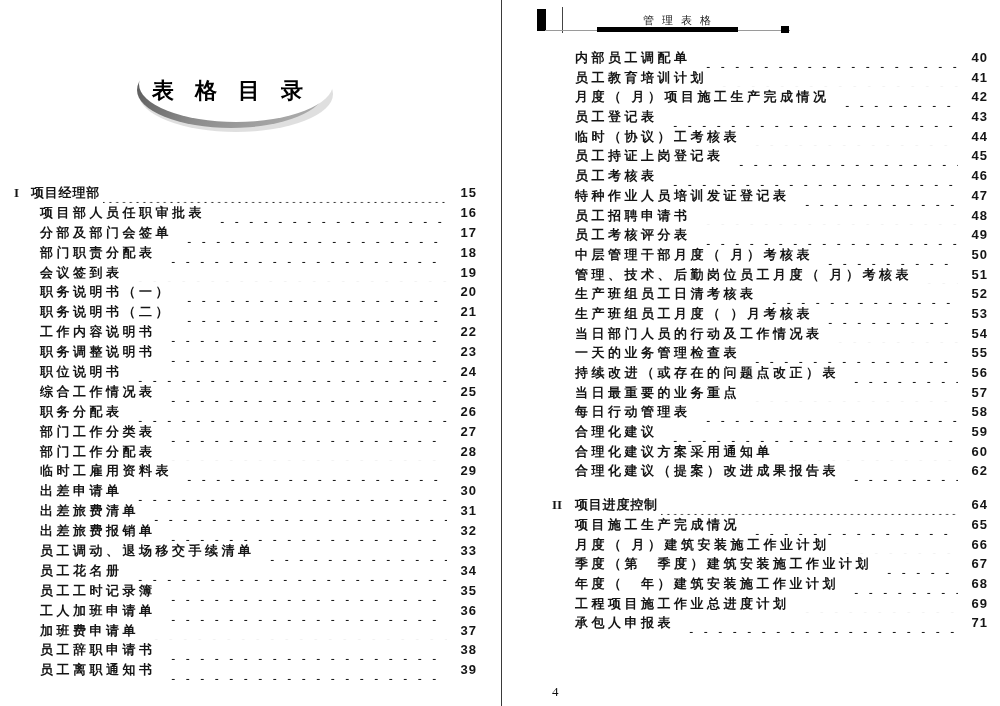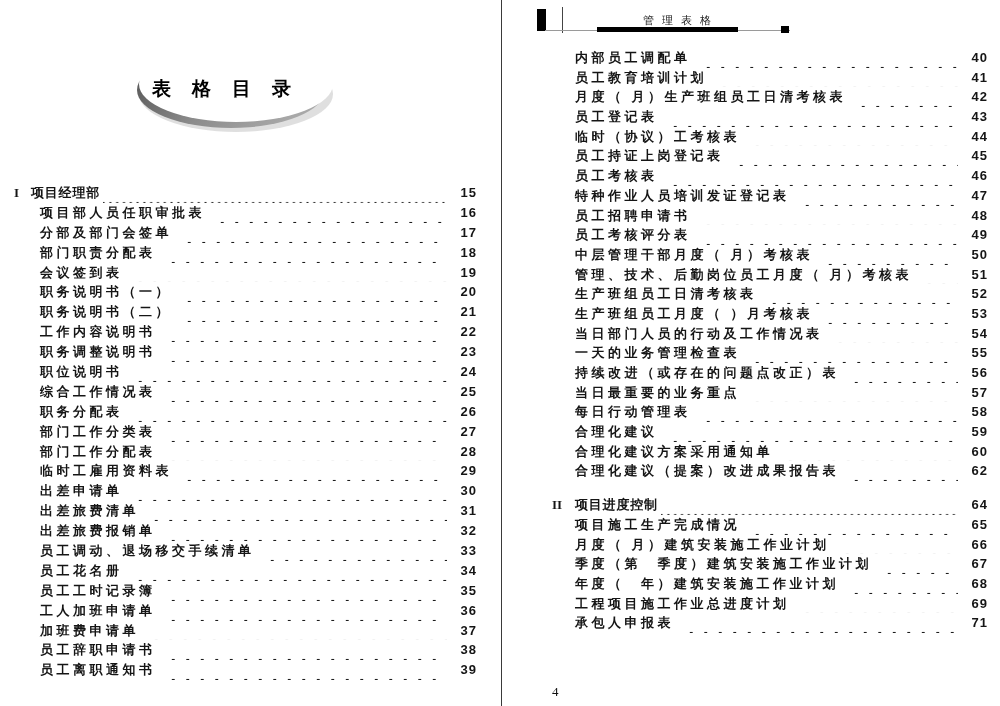--- a/index.html
+++ b/index.html
@@ -9,21 +9,21 @@
   }
   
   .divider{position:absolute;left:501px;top:0;width:1px;height:706px;background:#3a3a3a;}
 
   
   .page-left{position:absolute;left:0;top:0;width:500px;height:706px;}
   .title-block{position:absolute;left:0;top:0;width:500px;height:160px;}
   .title-swoosh{position:absolute;left:118px;top:56px;}
   .toc-title{
     position:absolute;left:152px;top:76px;margin:0;
-    font-size:19px;font-weight:bold;letter-spacing:21px;color:#000;white-space:nowrap;
+    font-size:22px;font-weight:bold;letter-spacing:21px;color:#000;white-space:nowrap;
   }
 
   
   .page-right{position:absolute;left:500px;top:0;width:500px;height:706px;}
   .running-header{position:absolute;left:0;top:0;width:500px;height:40px;}
   .hdr-bar{position:absolute;left:37px;top:9px;width:9px;height:22px;background:#000;}
   .hdr-vline{position:absolute;left:62px;top:7px;width:1px;height:26px;background:#444;}
   .hdr-title{position:absolute;left:118px;top:13px;width:110px;text-align:center;
     font-size:11px;letter-spacing:8px;padding-left:8px;color:#222;white-space:nowrap;}
   .hdr-hline{position:absolute;left:45px;top:30px;width:245px;height:1px;background:#9a9a9a;}
@@ -248,21 +248,21 @@
     <span class="entry-page">40</span>
   </div>
         <div class="toc-row item">
 
     <span class="entry-label">员工教育培训计划</span>
     <span class="leader"></span>
     <span class="entry-page">41</span>
   </div>
         <div class="toc-row item">
 
-    <span class="entry-label">月度（ 月）生产班组员工日清考核表</span>
+    <span class="entry-label">月度（ 月）项目施工生产完成情况</span>
     <span class="leader"></span>
     <span class="entry-page">42</span>
   </div>
         <div class="toc-row item">
 
     <span class="entry-label">员工登记表</span>
     <span class="leader"></span>
     <span class="entry-page">43</span>
   </div>
         <div class="toc-row item">

